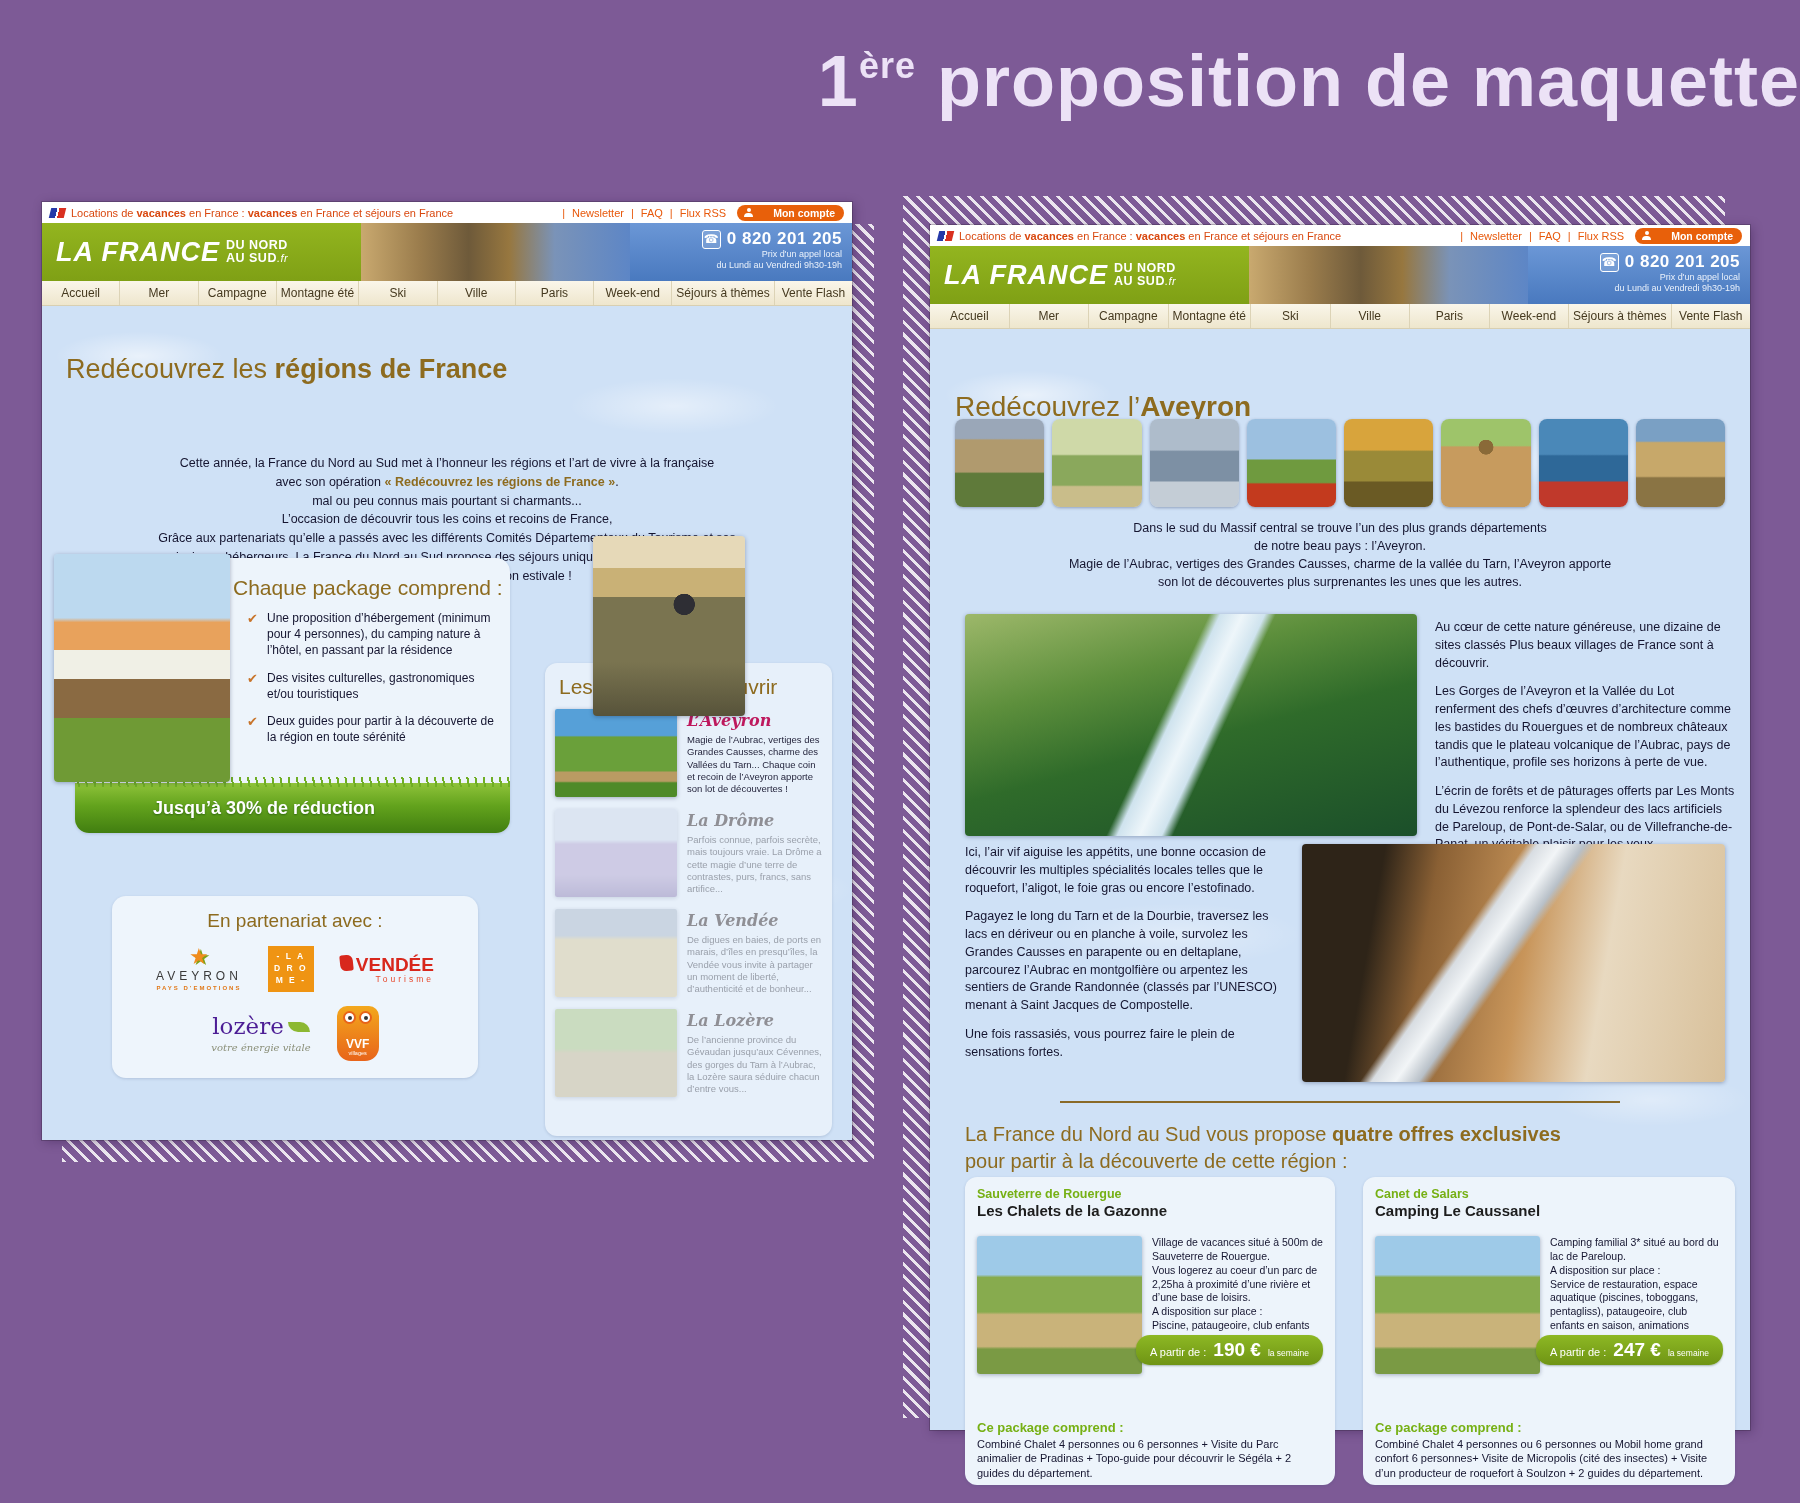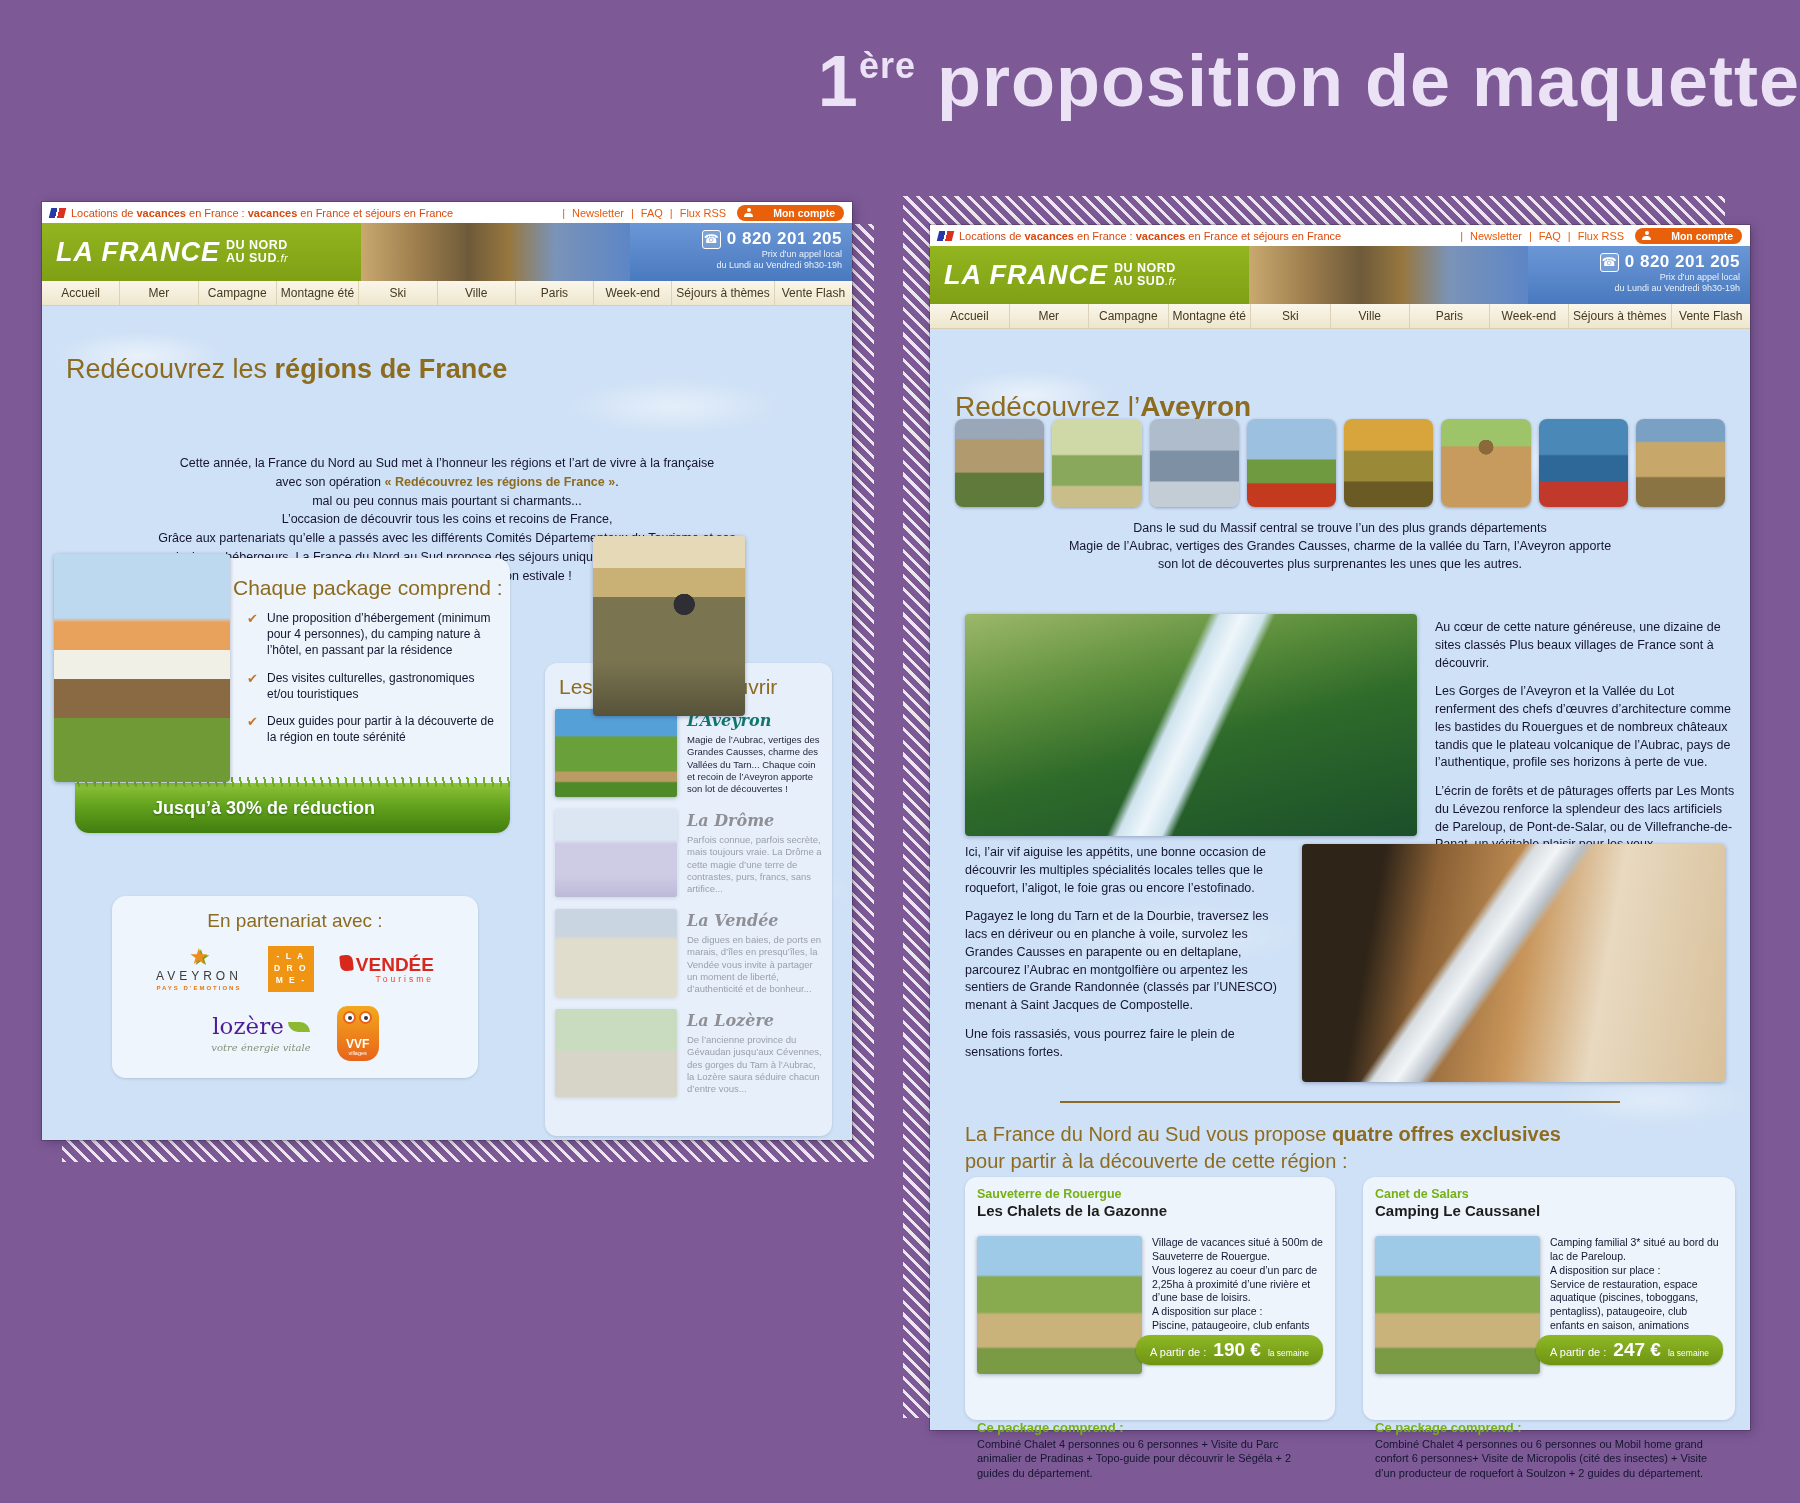--- a/index.html
+++ b/index.html
@@ -76,21 +76,21 @@
     linear-gradient(180deg,#bcd9ef 0 28%,#e8a25c 30% 42%,#f0f0e6 42% 55%,#8a6a42 55% 72%,#6f9a35 72% 100%);}
   .photographer-photo{position:absolute;left:551px;top:230px;width:152px;height:180px;z-index:4;border-radius:4px;background:
     radial-gradient(circle 26px at 60% 38%,#2e2e34 0 40%,transparent 42%),
     linear-gradient(180deg,#e6d9b8 0 18%,#c9b176 18% 34%,#7a7450 34% 70%,#57533a 100%);}
 
   .regions-box{position:absolute;left:503px;top:357px;width:287px;height:473px;background:#e7f0fa;border-radius:12px;box-shadow:0 1px 3px rgba(60,80,120,.2);padding:0;}
   .regions-title{font-size:21px;color:#8d6b1f;margin:12px 0 10px 14px;}
   .region-item{display:flex;margin:0 10px 12px 10px;cursor:pointer;}
   .region-thumb{width:122px;height:88px;flex:0 0 122px;margin-right:10px;border-radius:2px;}
   .region-txt{flex:1;min-width:0;}
-  .region-name{font-family:"DejaVu Serif",serif;font-style:italic;font-weight:700;font-size:16px;color:#0f766e;margin:2px 0 4px 0;}
+  .region-name{font-family:"DejaVu Serif",serif;font-style:italic;font-weight:700;font-size:16px;color:#be185d;margin:2px 0 4px 0;}
   .region-desc{font-size:9.5px;line-height:1.3;color:#26263e;}
   .region-item.faded .region-name{color:#8f8f95;}
   .region-item.faded .region-desc{color:#9aa0ab;}
   .region-item.faded .region-thumb{opacity:.45;}
   .rt-aveyron{background:linear-gradient(180deg,#56a0d8 0 30%,#6aa03a 32% 70%,#b99b63 72% 82%,#4f8a28 84% 100%);}
   .rt-drome{background:linear-gradient(180deg,#cfd8ea 0 35%,#b0a0cc 40% 75%,#8a7ab0 100%);}
   .rt-vendee{background:linear-gradient(180deg,#a8b6c6 0 30%,#d8c896 35% 100%);}
   .rt-lozere{background:linear-gradient(180deg,#a8c47c 0 45%,#c4b68a 50% 100%);}
 
   .partners-box{position:absolute;left:70px;top:590px;width:366px;height:182px;background:#eef5fc;border-radius:14px;box-shadow:0 1px 3px rgba(60,80,120,.2);text-align:center;}
@@ -138,21 +138,21 @@
   #block1{top:290px;left:505px;width:302px;}
   #block2{top:515px;left:35px;width:326px;}
   .food-photo{position:absolute;top:515px;left:372px;width:423px;height:238px;border-radius:4px;background:
     linear-gradient(125deg,transparent 0 38%,#d8dde2 40%,#f2f5f7 44%,#b8c0c8 48%,transparent 50%),
     linear-gradient(100deg,#2e2418 0 18%,#8a6034 30%,#c8955a 52%,#e8d9c0 70%,#d8c09a 100%);}
 
   .divider{position:absolute;top:772px;left:130px;width:560px;height:2px;background:#8a6a28;}
 
   .offers-heading{position:absolute;top:792px;left:35px;font-size:20px;color:#8d6b1f;line-height:1.35;}
 
-  .offer-card{position:absolute;top:848px;height:243px;background:#edf4fb;border-radius:12px;box-shadow:0 1px 3px rgba(60,80,120,.2);padding:10px 12px;box-sizing:border-box;}
+  .offer-card{position:absolute;top:848px;height:308px;background:#edf4fb;border-radius:12px;box-shadow:0 1px 3px rgba(60,80,120,.2);padding:10px 12px;box-sizing:border-box;}
   #card1{left:35px;width:370px;}
   #card2{left:433px;width:372px;}
   .card-location{color:#76b014;font-size:12.5px;font-weight:700;}
   .card-name{color:#1d1d1d;font-size:15px;font-weight:700;margin:1px 0 17px 0;}
   .card-row{display:flex;gap:10px;}
   .card-photo{flex:0 0 165px;height:138px;border-radius:3px;background:
     linear-gradient(180deg,#9ecae8 0 28%,#87ab4e 30% 55%,#c9b37a 57% 80%,#7a9a44 82% 100%);}
   .card-desc{flex:1;font-size:10.5px;line-height:1.32;color:#151530;white-space:pre-line;}
   .price-pill{position:absolute;right:12px;top:158px;background:linear-gradient(180deg,#8db824,#6f9414);border-radius:14px;color:#fff;padding:4px 14px;display:flex;align-items:baseline;gap:7px;box-shadow:0 1px 2px rgba(0,40,0,.3);}
   .price-label{font-size:11px;}
@@ -372,20 +372,21 @@
       <div class="thumb t2 photo"></div>
       <div class="thumb t3 photo"></div>
       <div class="thumb t4 photo"></div>
       <div class="thumb t5 photo"></div>
       <div class="thumb t6 photo"></div>
       <div class="thumb t7 photo"></div>
       <div class="thumb t8 photo"></div>
     </div>
     <div class="r-intro">
       <div>Dans le sud du Massif central se trouve l’un des plus grands départements</div>
+      <div>de notre beau pays : l’Aveyron.</div>
       <div>Magie de l’Aubrac, vertiges des Grandes Causses, charme de la vallée du Tarn, l’Aveyron apporte</div>
       <div>son lot de découvertes plus surprenantes les unes que les autres.</div>
     </div>
 
     <div class="gorge-photo photo"></div>
     <div class="block-text" id="block1">
       <p>Au cœur de cette nature généreuse, une dizaine de sites classés Plus beaux villages de France sont à découvrir.</p>
       <p>Les Gorges de l’Aveyron et la Vallée du Lot renferment des chefs d’œuvres d’architecture comme les bastides du Rouergues et de nombreux châteaux tandis que le plateau volcanique de l’Aubrac, pays de l’authentique, profile ses horizons à perte de vue.</p>
       <p>L’écrin de forêts et de pâturages offerts par Les Monts du Lévezou renforce la splendeur des lacs artificiels de Pareloup, de Pont-de-Salar, ou de Villefranche-de-Panat, un véritable plaisir pour les yeux.</p>
     </div>

